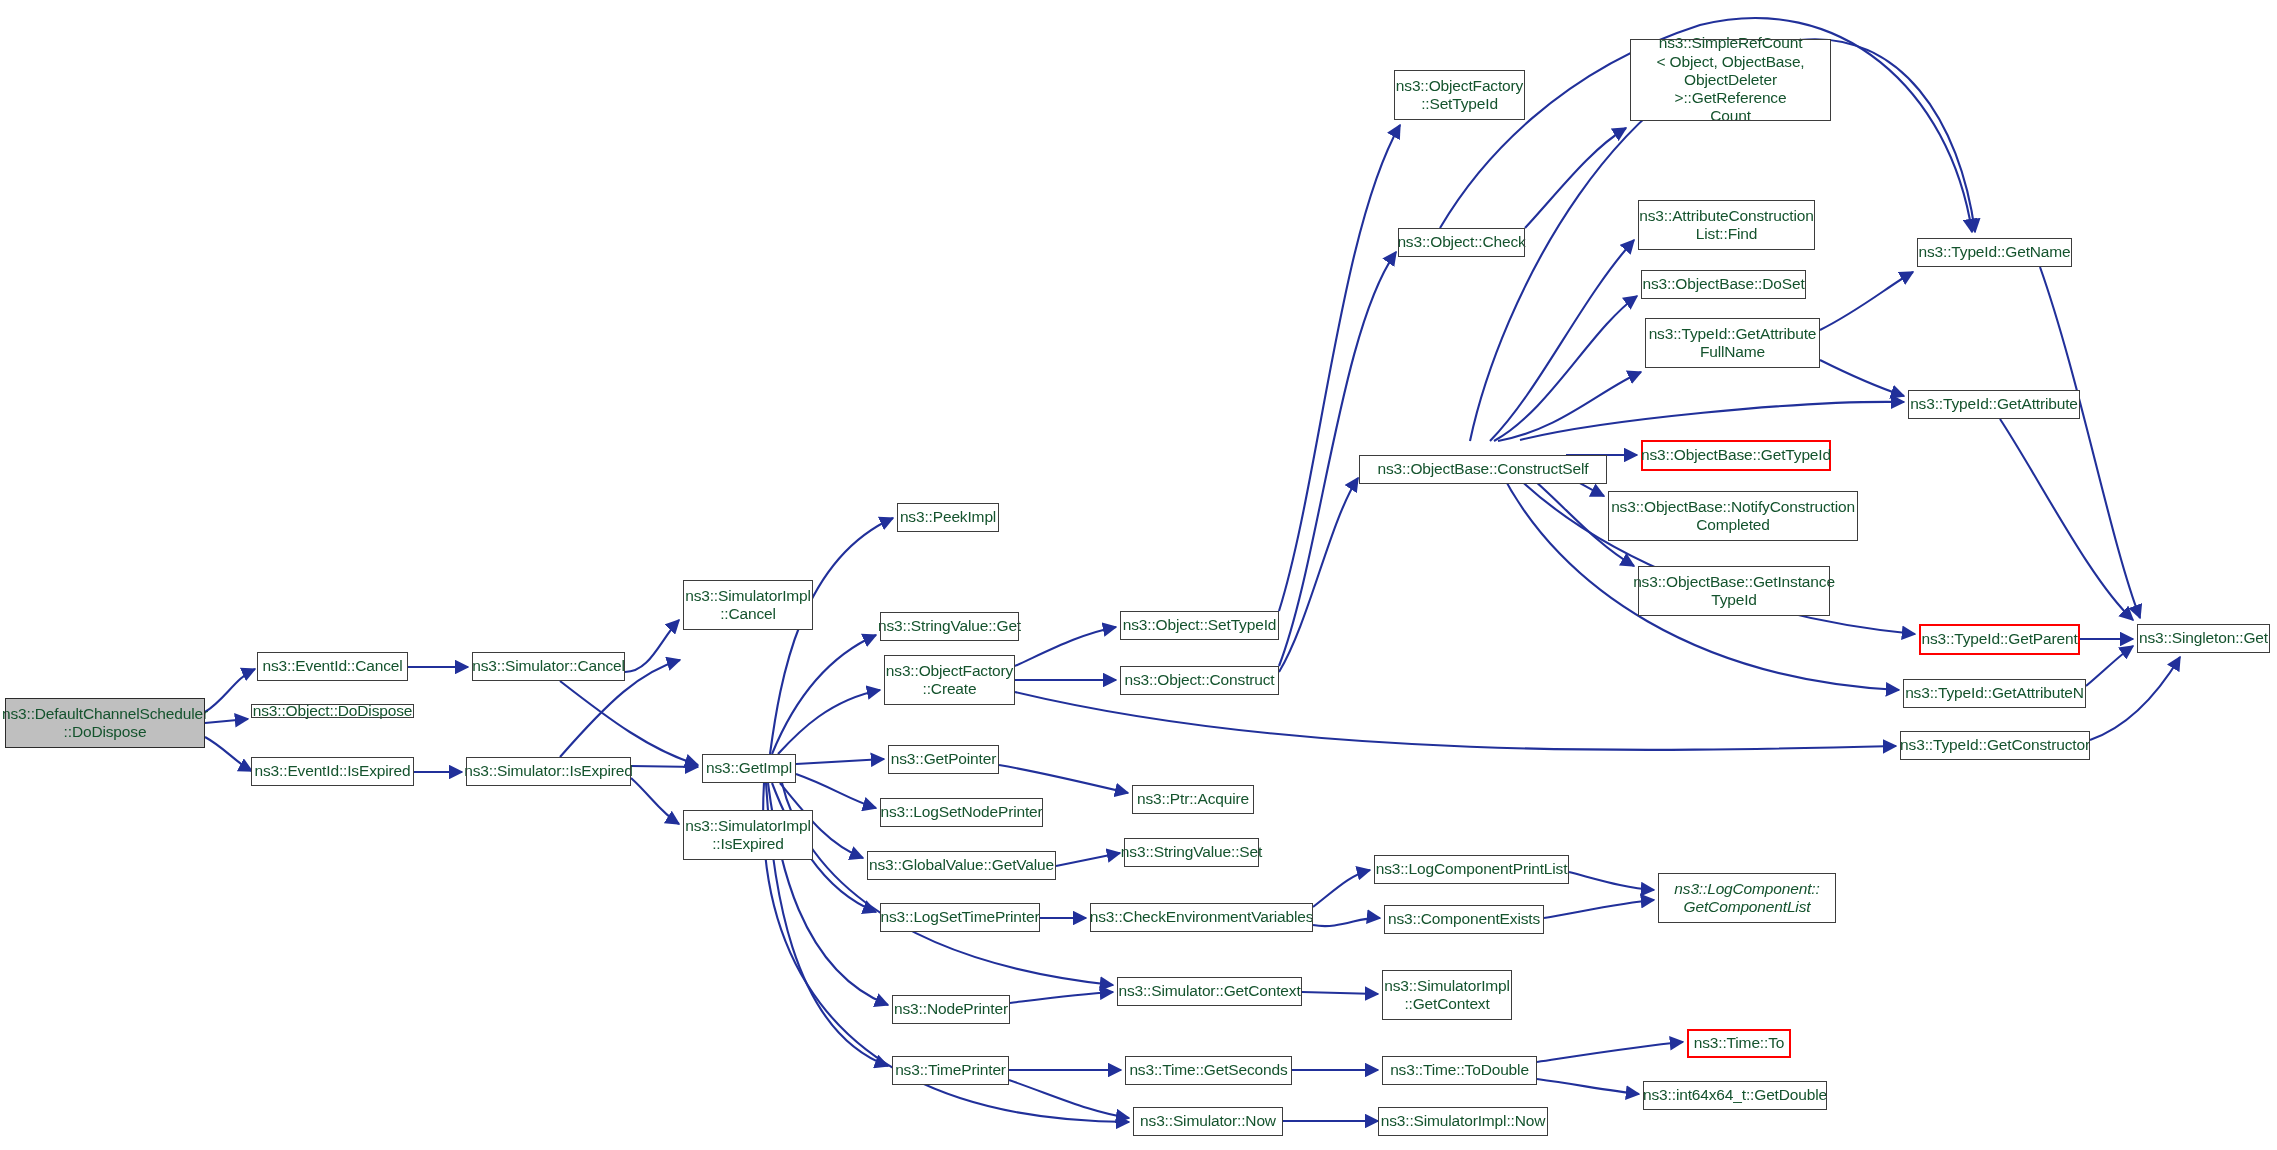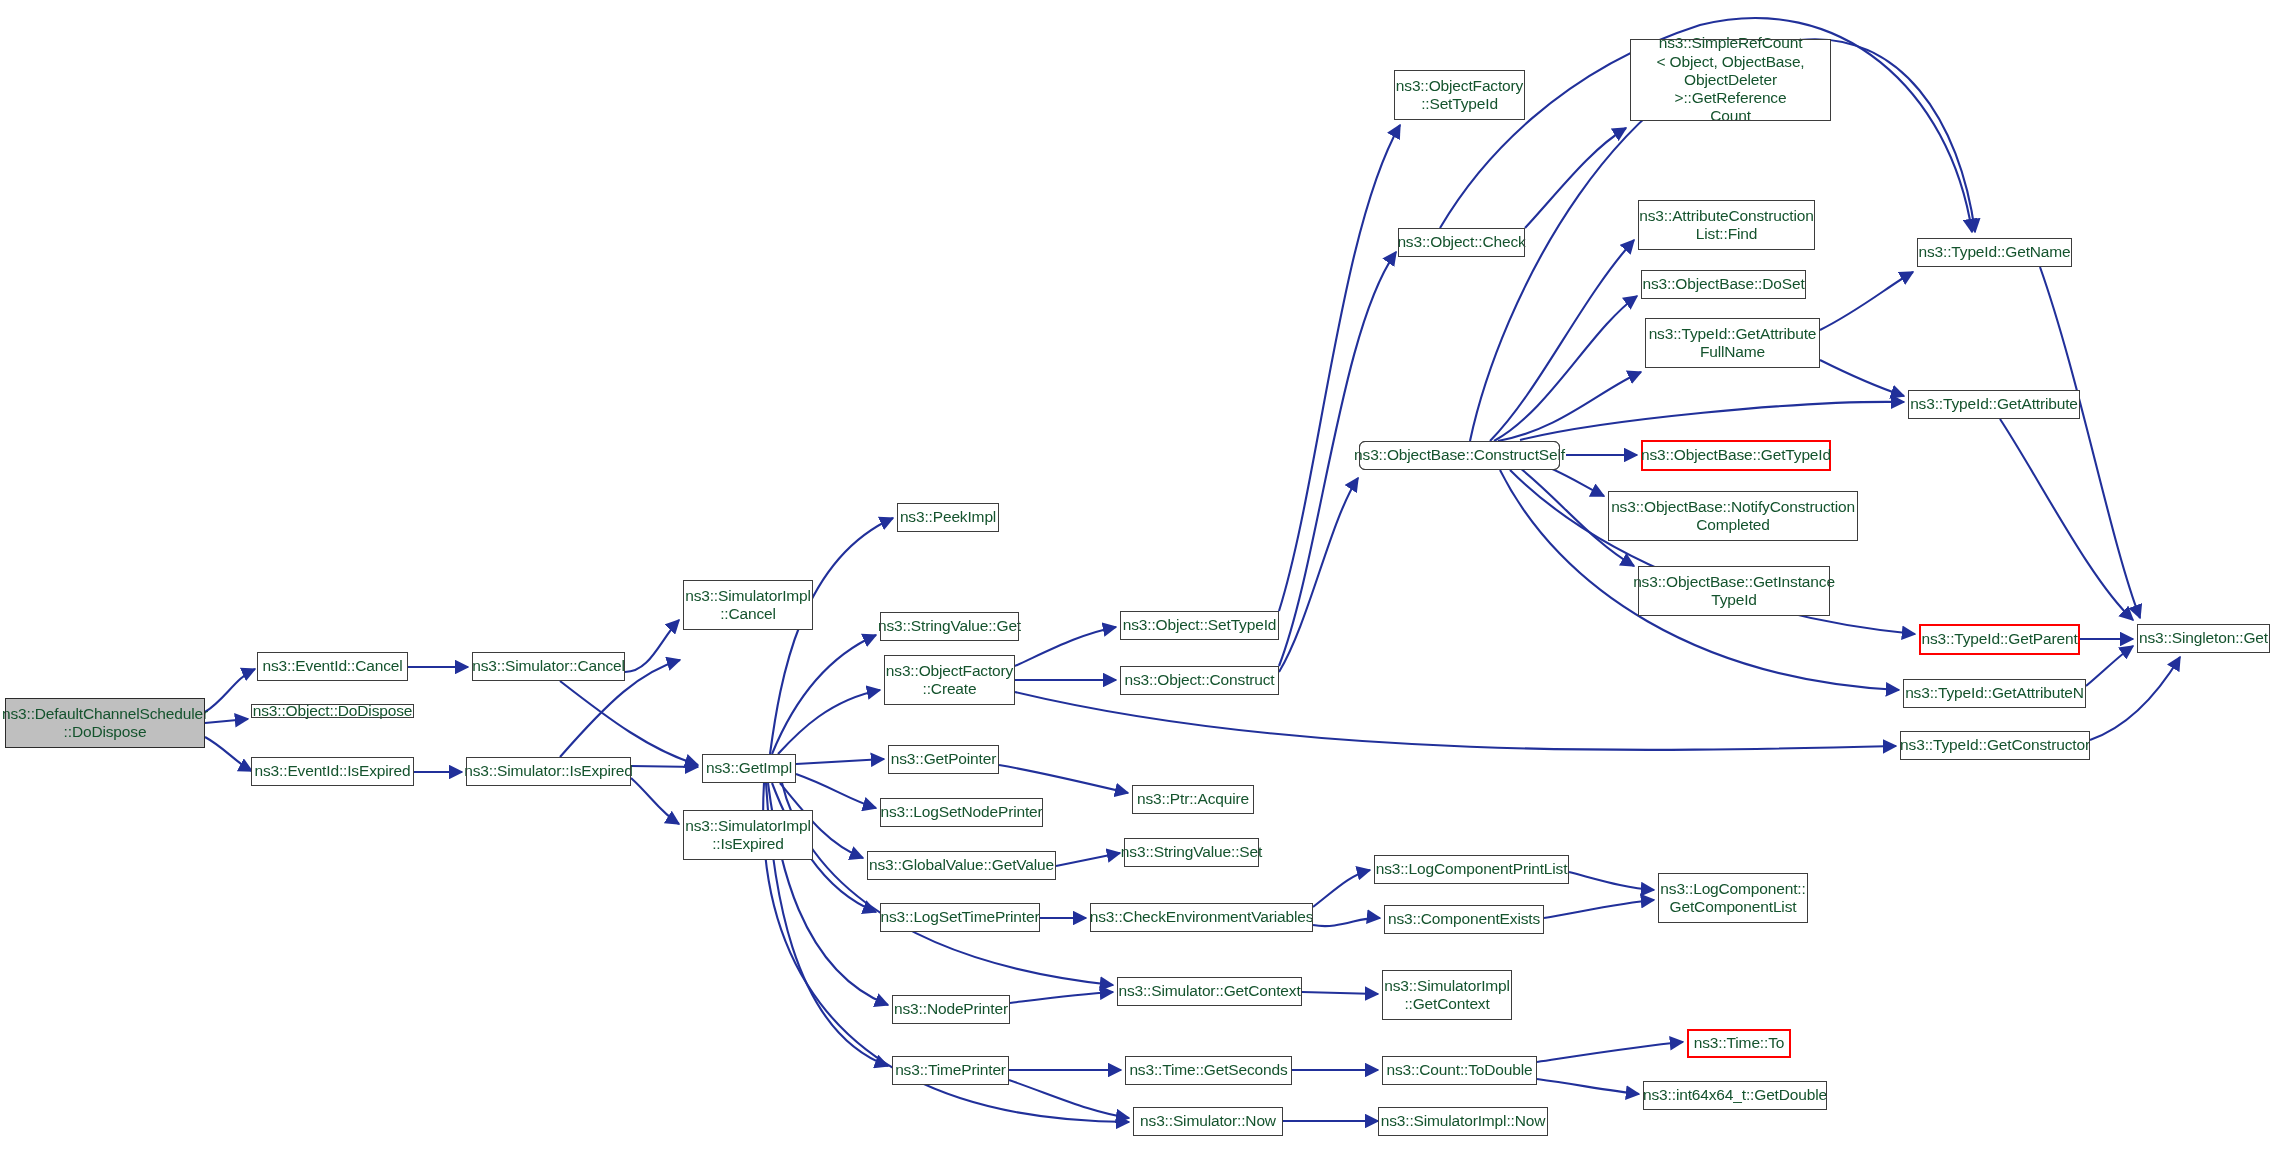--- a/index.html
+++ b/index.html
@@ -201,42 +201,42 @@
   <div class="node" style="left:1124px;top:838px;width:135px;height:29px;">ns3::StringValue::Set</div>
   <div class="node" style="left:1090px;top:903px;width:223px;height:29px;">ns3::CheckEnvironmentVariables</div>
   <div class="node" style="left:1117px;top:977px;width:185px;height:29px;">ns3::Simulator::GetContext</div>
   <div class="node" style="left:1125px;top:1056px;width:167px;height:29px;">ns3::Time::GetSeconds</div>
   <div class="node" style="left:1133px;top:1107px;width:150px;height:29px;">ns3::Simulator::Now</div>
   <div class="node" style="left:1120px;top:611px;width:159px;height:29px;">ns3::Object::SetTypeId</div>
   <div class="node" style="left:1120px;top:666px;width:159px;height:29px;">ns3::Object::Construct</div>
   <div class="node" style="left:1394px;top:70px;width:131px;height:50px;">ns3::ObjectFactory
 ::SetTypeId</div>
   <div class="node" style="left:1398px;top:228px;width:127px;height:29px;">ns3::Object::Check</div>
-  <div class="node" style="left:1359px;top:441px;width:201px;height:29px;border-radius:6px;">ns3::ObjectBase::ConstructSelf</div>
+  <div class="node" style="left:1359px;top:455px;width:248px;height:29px;">ns3::ObjectBase::ConstructSelf</div>
   <div class="node" style="left:1630px;top:39px;width:201px;height:82px;">ns3::SimpleRefCount
 &lt; Object, ObjectBase,
 ObjectDeleter &gt;::GetReference
 Count</div>
   <div class="node" style="left:1638px;top:200px;width:177px;height:50px;">ns3::AttributeConstruction
 List::Find</div>
   <div class="node" style="left:1641px;top:270px;width:165px;height:29px;">ns3::ObjectBase::DoSet</div>
   <div class="node" style="left:1645px;top:318px;width:175px;height:50px;">ns3::TypeId::GetAttribute
 FullName</div>
   <div class="node red" style="left:1641px;top:440px;width:190px;height:31px;">ns3::ObjectBase::GetTypeId</div>
   <div class="node" style="left:1608px;top:491px;width:250px;height:50px;">ns3::ObjectBase::NotifyConstruction
 Completed</div>
   <div class="node" style="left:1638px;top:566px;width:192px;height:50px;">ns3::ObjectBase::GetInstance
 TypeId</div>
   <div class="node" style="left:1374px;top:855px;width:195px;height:29px;">ns3::LogComponentPrintList</div>
   <div class="node" style="left:1384px;top:905px;width:160px;height:29px;">ns3::ComponentExists</div>
-  <div class="node" style="left:1658px;top:873px;width:150px;height:50px;">ns3::LogComponent::
+  <div class="node" style="left:1658px;top:873px;width:178px;height:50px;font-style:italic;">ns3::LogComponent::
 GetComponentList</div>
   <div class="node" style="left:1382px;top:970px;width:130px;height:50px;">ns3::SimulatorImpl
 ::GetContext</div>
-  <div class="node" style="left:1382px;top:1056px;width:155px;height:29px;">ns3::Count::ToDouble</div>
+  <div class="node" style="left:1382px;top:1056px;width:155px;height:29px;">ns3::Time::ToDouble</div>
   <div class="node red" style="left:1687px;top:1029px;width:104px;height:29px;">ns3::Time::To</div>
   <div class="node" style="left:1643px;top:1081px;width:184px;height:29px;">ns3::int64x64_t::GetDouble</div>
   <div class="node" style="left:1917px;top:238px;width:155px;height:29px;">ns3::TypeId::GetName</div>
   <div class="node" style="left:1908px;top:390px;width:172px;height:29px;">ns3::TypeId::GetAttribute</div>
   <div class="node red" style="left:1919px;top:624px;width:161px;height:31px;">ns3::TypeId::GetParent</div>
   <div class="node" style="left:1903px;top:679px;width:183px;height:29px;">ns3::TypeId::GetAttributeN</div>
   <div class="node" style="left:1900px;top:731px;width:190px;height:29px;">ns3::TypeId::GetConstructor</div>
   <div class="node" style="left:2137px;top:624px;width:133px;height:29px;">ns3::Singleton::Get</div>
   <div class="node" style="left:1378px;top:1107px;width:170px;height:29px;">ns3::SimulatorImpl::Now</div>
 

